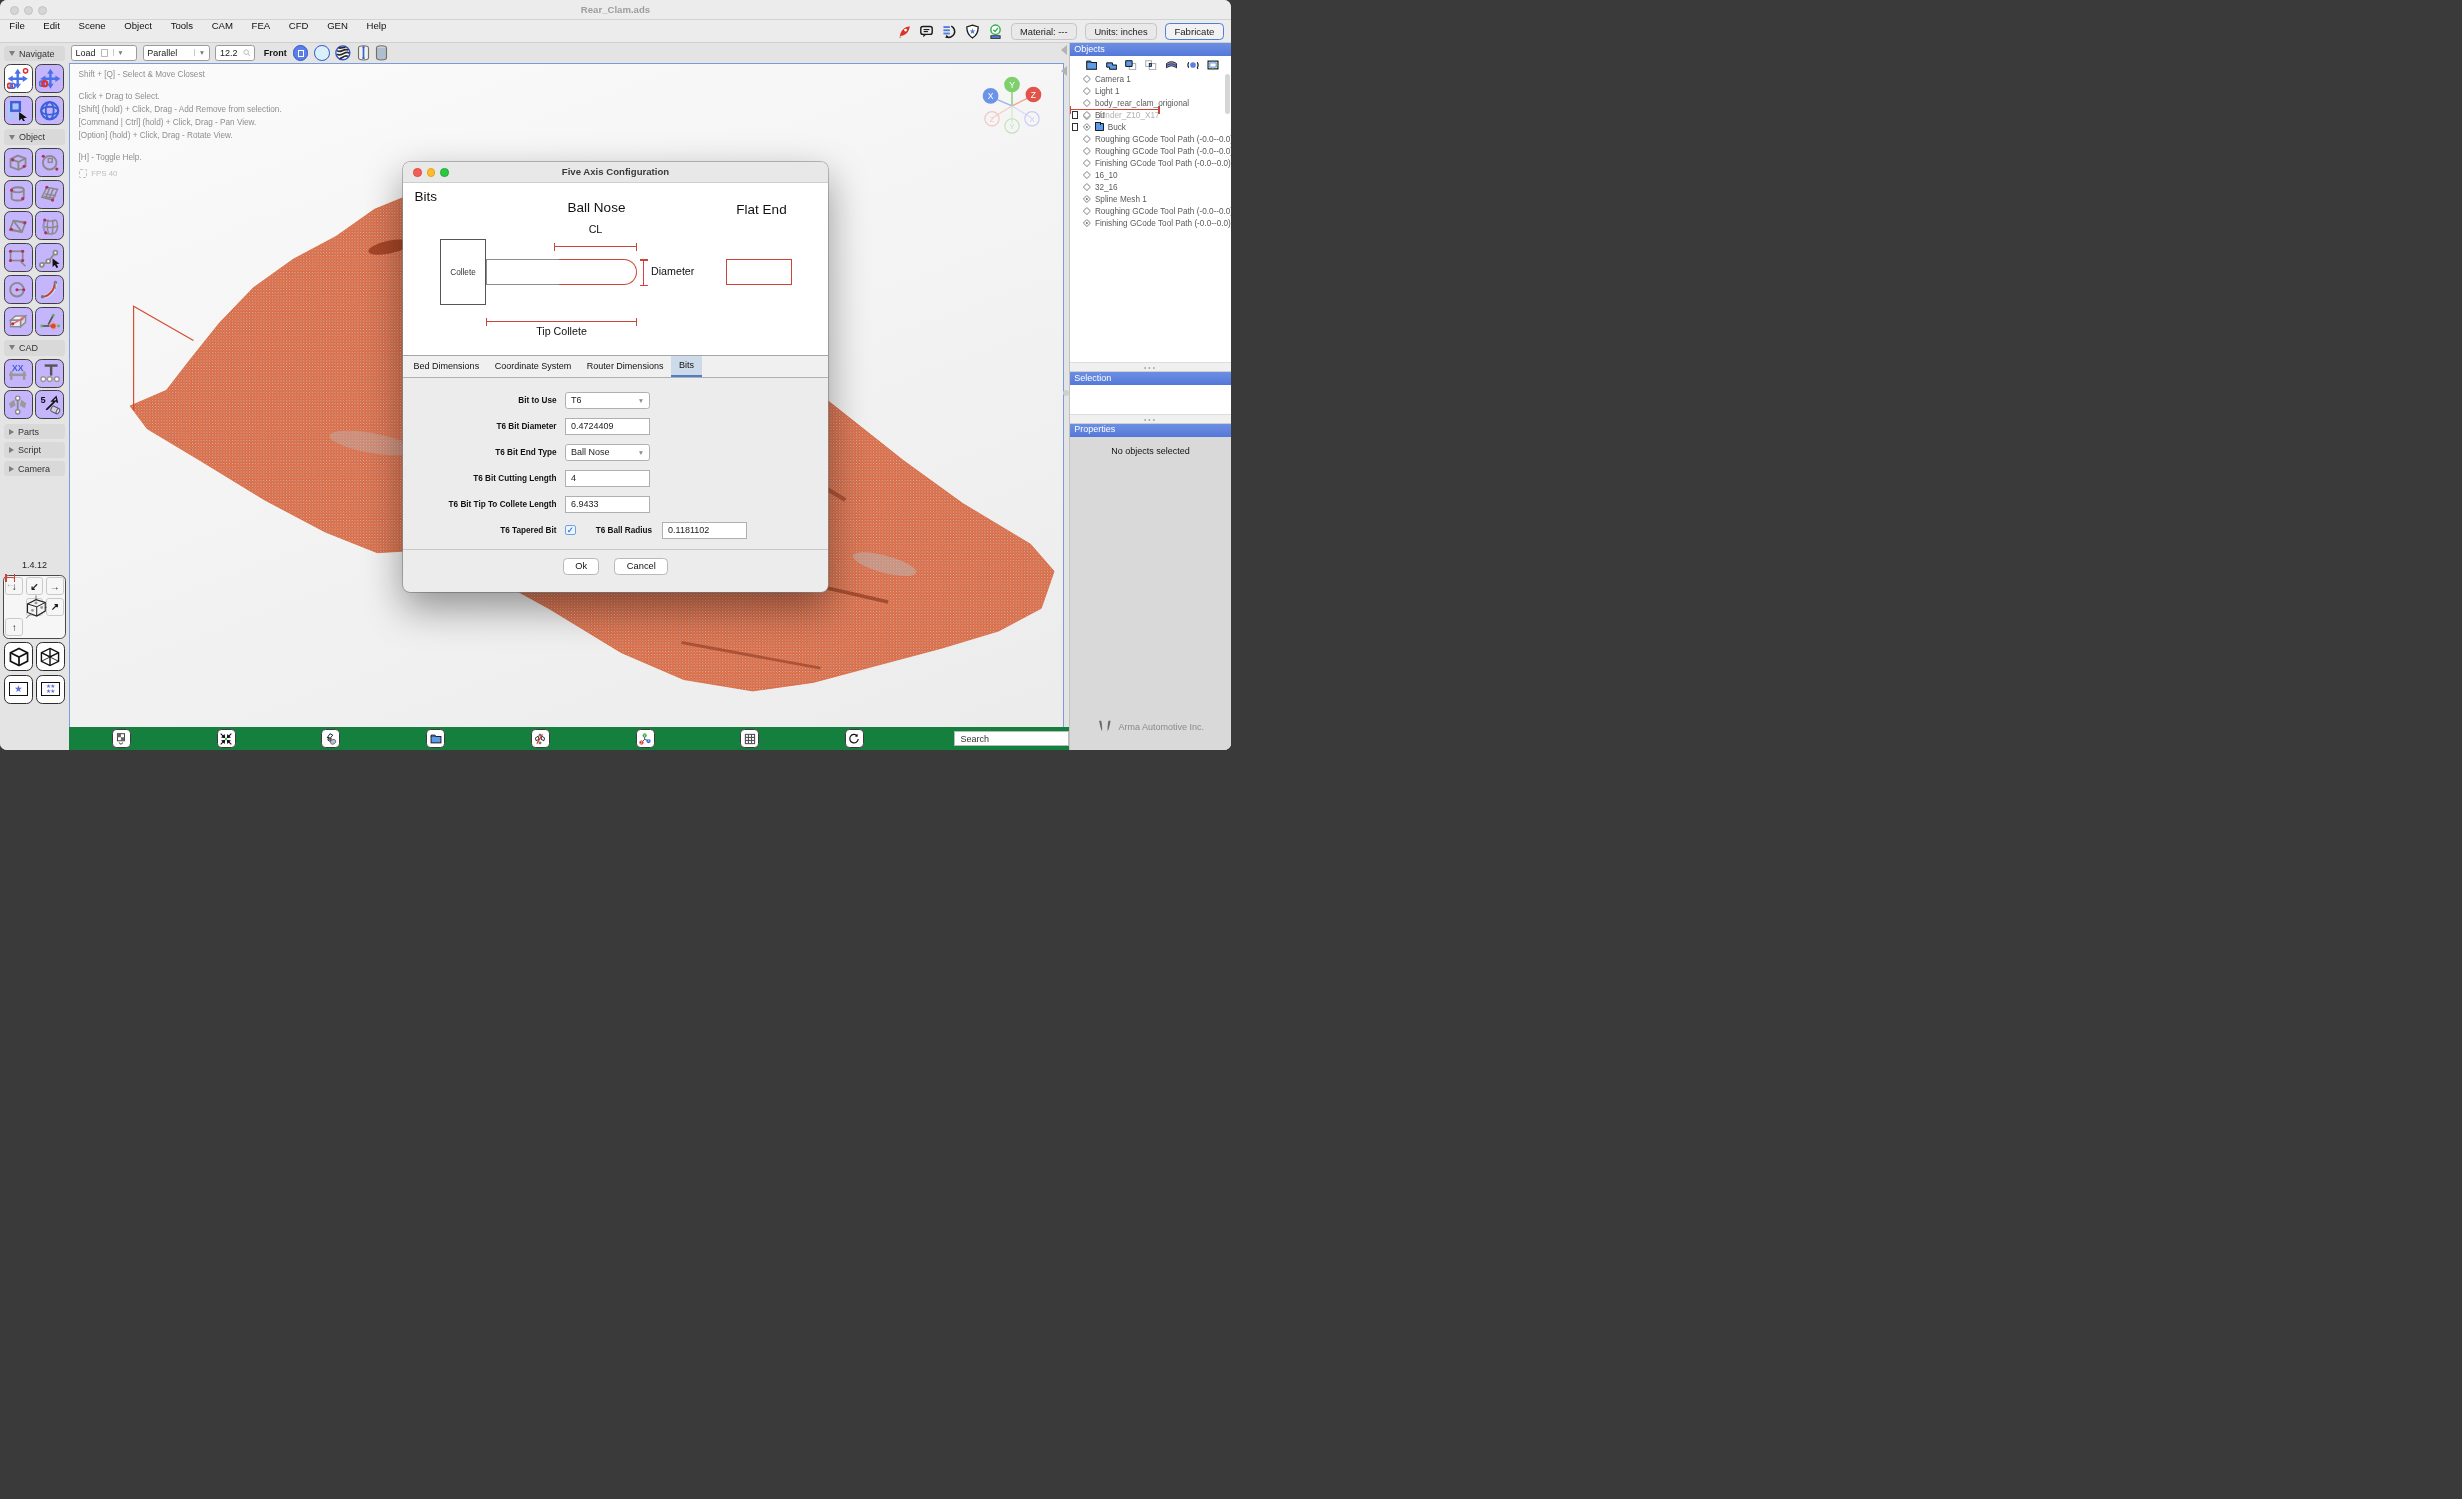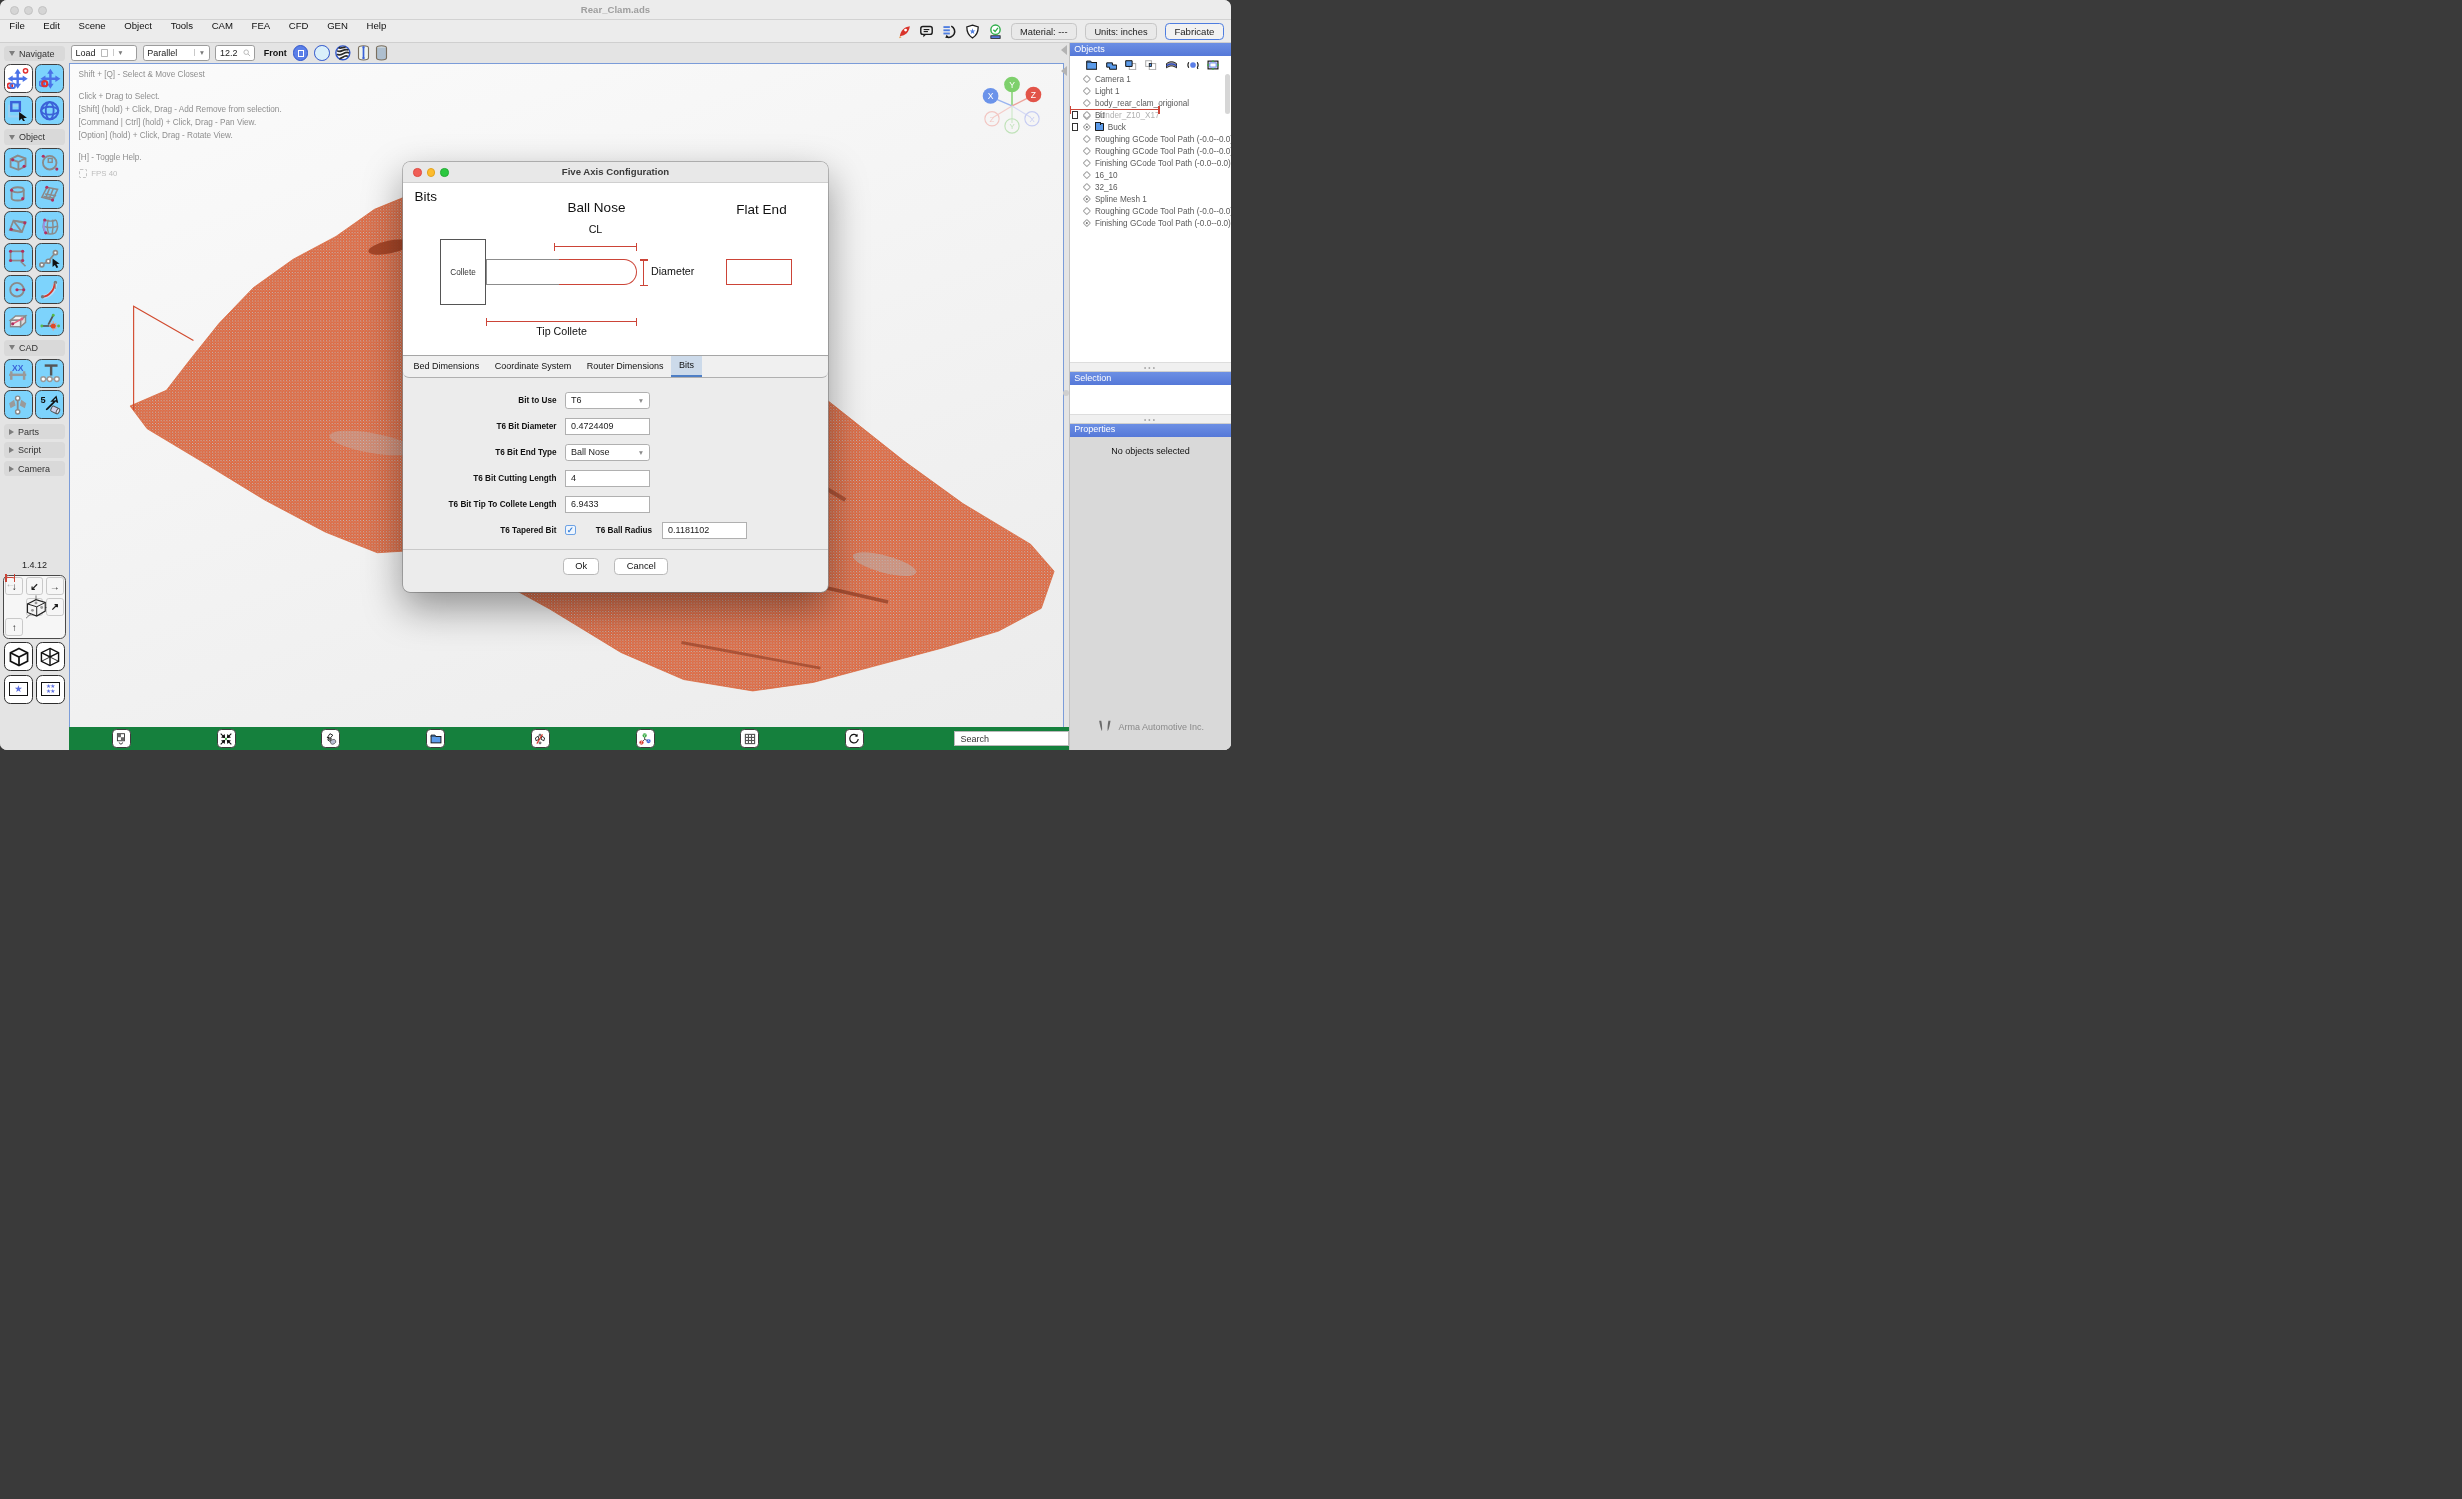--- a/index.html
+++ b/index.html
@@ -33,21 +33,21 @@
   .circ2 { background:#d9effa; }
   .cylbtn { width:13px; height:15.7px; }
 
   
   #sidebar { position:absolute; left:0; top:43px; width:69px; bottom:0; background:#e4e4e4; }
   .sechdr { margin:2.8px 3.6px; height:15.7px; background:#d9d9d9; border-radius:3.6px; display:flex; align-items:center; padding-left:5px; gap:4.3px; font-size:9px; color:#333; }
   .tri { width:0; height:0; }
   .tri.down { border-left:3.6px solid transparent; border-right:3.6px solid transparent; border-top:5px solid #7d7d7d; }
   .tri.right { border-top:3.6px solid transparent; border-bottom:3.6px solid transparent; border-left:5px solid #7d7d7d; }
   .toolgrid { display:grid; grid-template-columns:29px 29px; gap:2.8px; margin:1.4px 3.6px 4.3px 3.6px; }
-  .toolbtn { width:29px; height:29px; background:#7dd3fc; border:1.6px solid #3f3f3f; border-radius:6.4px; display:flex; align-items:center; justify-content:center; }
+  .toolbtn { width:29px; height:29px; background:#c4b5fd; border:1.6px solid #3f3f3f; border-radius:6.4px; display:flex; align-items:center; justify-content:center; }
   .toolbtn.active { background:#fff; }
   #version { text-align:center; font-size:9px; color:#222; margin-top:84px; }
   #navpad { margin:4.3px auto 0 auto; width:63px; height:64px; background:#f6f6f6; border:1.6px solid #4a4a4a; border-radius:5.7px; display:grid; grid-template-columns:1fr 1fr 1fr; grid-template-rows:1fr 1fr 1fr; position:relative; }
   .npcell { display:flex; align-items:center; justify-content:center; font-size:10px; font-weight:bold; color:#1c1c1c; margin:1.4px; border-radius:2.8px; }
   .npcell.framed { border:0.7px solid #c9c9c9; }
   .npcell.dim { color:#a9a9a9; }
   #navcube { position:absolute; left:18.5px; top:18.5px; }
   .duo { display:grid; grid-template-columns:29px 29px; gap:2.8px; margin:3.6px auto 0 auto; width:61px; }
   .bigbtn { width:29px; height:29px; background:#fff; border:1.6px solid #2d2d2d; border-radius:6.4px; display:flex; align-items:center; justify-content:center; position:relative; }
   .starframe { width:18.5px; height:14.2px; border:1.6px solid #111; display:flex; align-items:center; justify-content:center; background:#fff; }
@@ -113,21 +113,21 @@
   .dim::before{ left:0; } .dim::after{ right:0; }
   .vdim { position:absolute; border-left:1.2px solid #cc4437; }
   .vdim::before,.vdim::after { content:""; position:absolute; left:-3.6px; width:7.8px; height:1.2px; background:#cc4437; }
   .vdim::before{ top:0; } .vdim::after{ bottom:0; }
   #collete-rect { position:absolute; left:37px; top:56px; width:46px; height:66px; border:1.1px solid #555; display:flex; align-items:center; justify-content:center; font-size:8.2px; color:#333; }
   #shaft { position:absolute; left:83px; top:76px; width:73px; height:26px; border:1px solid #8c8c8c; border-right:none; }
   #ballseg { position:absolute; left:156px; top:76px; width:78px; height:26px; border:1px solid #cc4437; border-left:none; border-radius:0 13.5px 13.5px 0; }
   #diam-label { position:absolute; left:248px; top:82px; font-size:10.7px; color:#111; }
   #flat-rect { position:absolute; left:323px; top:76px; width:66px; height:26px; border:1px solid #cc4437; }
   #diag-tip { position:absolute; left:83px; width:151px; top:142px; text-align:center; font-size:10.7px; color:#111; }
-  #dlg-tabs { height:21.4px; background:#f0f0f0; border-bottom:1.4px solid #b0b0b0; display:flex; padding-left:2.8px;border-radius:6px; }
+  #dlg-tabs { height:21.4px; background:#f0f0f0; border-bottom:1.4px solid #b0b0b0; display:flex; padding-left:2.8px; }
   .tab { padding:0 7.8px; font-size:9px; color:#111; line-height:20.7px; }
   .tab.active { background:#ccdaea; border-bottom:2.1px solid #4d7ec5; line-height:19px; }
   #dlg-form { height:177px; padding-top:9.3px; background:#ececec; }
   .frow { display:flex; align-items:center; height:26px; }
   .flabel { width:162px; text-align:right; padding-right:8.5px; font-weight:bold; font-size:8.2px; color:#111; }
   .fctrl { width:85px; height:17px; background:#ffffff; border:0.7px solid #b0b0b0; font-size:9px; color:#222; display:flex; align-items:center; padding:0 5px; }
   .fctrl.select { border-radius:2.8px; justify-content:space-between; }
   .fctrl.select .chev2 { color:#8a8a8a; font-size:6.4px; }
   input.fctrl { font-family:"Liberation Sans",sans-serif; }
   .checkbox { width:10.7px; height:10.7px; border:1.1px solid #6aa0e4; border-radius:2.1px; background:#eef5fd; color:#3b82d8; font-size:8.5px; line-height:9.3px; text-align:center; font-weight:bold; }

